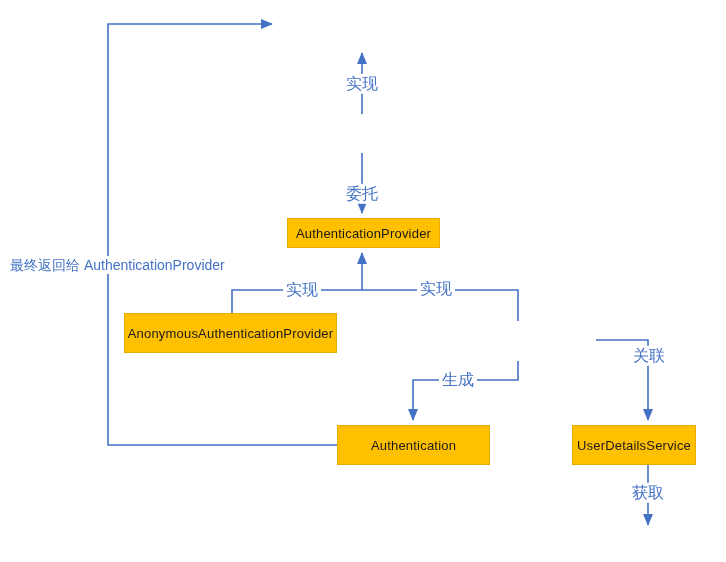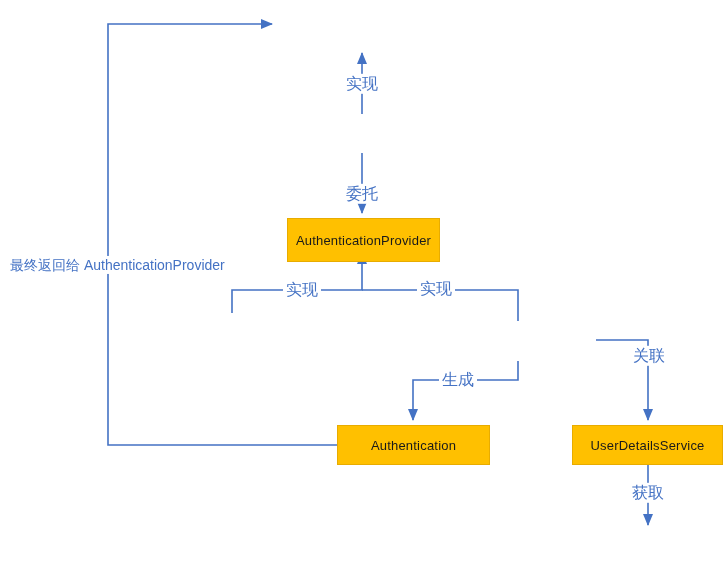--- a/index.html
+++ b/index.html
@@ -58,25 +58,25 @@
     background:var(--bg);
     color:var(--label);
     font-size:14px;
     line-height:1.15;
     padding:1px 2px;
     white-space:nowrap;
   }
   
   #node-am  {left:278px;top:3px;  width:170px;height:44px;}
   #node-pm  {left:287px;top:114px;width:149px;height:39px;}
-  #node-ap  {left:287px;top:218px;width:153px;height:44px;}
+  #node-ap  {left:287px;top:218px;width:153px;height:30px;}
   #node-aap {left:124px;top:313px;width:213px;height:40px;}
   #node-dao {left:443px;top:321px;width:153px;height:40px;}
   #node-auth{left:337px;top:425px;width:153px;height:40px;}
-  #node-uds {left:572px;top:425px;width:151px;height:40px;}
+  #node-uds {left:572px;top:425px;width:124px;height:40px;}
   #node-ud  {left:590px;top:530px;width:117px;height:30px;}
   
   #lbl-impl-top   {left:362px;top:84px;}
   #lbl-delegate   {left:362px;top:194px;}
   #lbl-impl-left  {left:302px;top:290px;}
   #lbl-impl-right {left:436px;top:289px;}
   #lbl-generate   {left:458px;top:380px;}
   #lbl-associate  {left:649px;top:356px;}
   #lbl-obtain     {left:648px;top:493px;}
   #lbl-return-note{left:8px;top:265px;}
@@ -107,20 +107,21 @@
 
     <polyline points="648,465 648,525" marker-end="url(#arrow)"></polyline>
 
     <polyline points="337,445 108,445 108,24 272,24" marker-end="url(#arrow)"></polyline>
   </svg>
 
 
 
   <div class="node" id="node-ap">AuthenticationProvider</div>
 
+  <div class="node" id="node-aap">AnonymousAuthenticationProvider</div>
 
 
   <div class="node" id="node-auth">Authentication</div>
 
   <div class="node" id="node-uds">UserDetailsService</div>
 
 
   <span class="edge-label" id="lbl-impl-top">实现</span>
 
   <span class="edge-label" id="lbl-delegate">委托</span>

